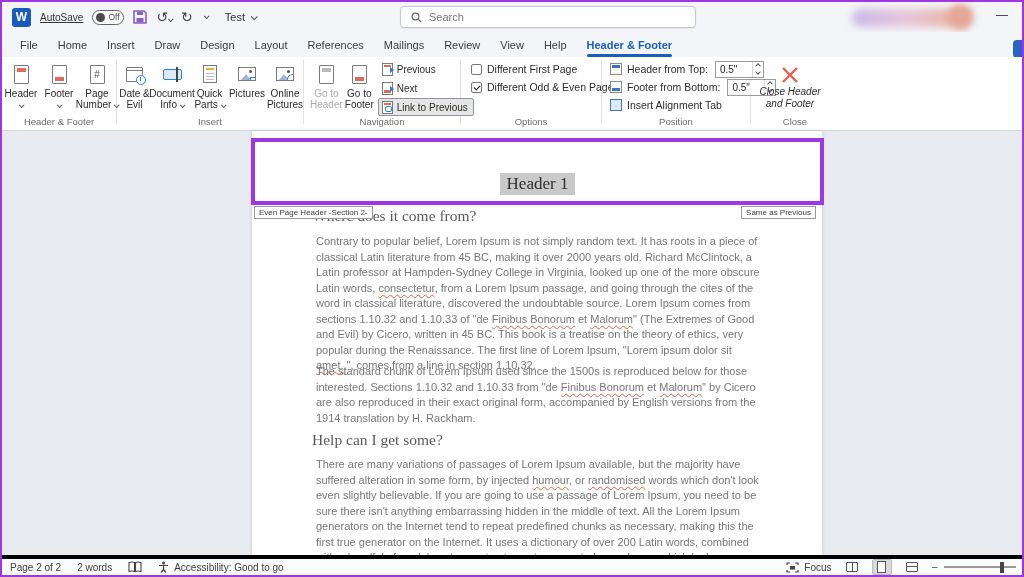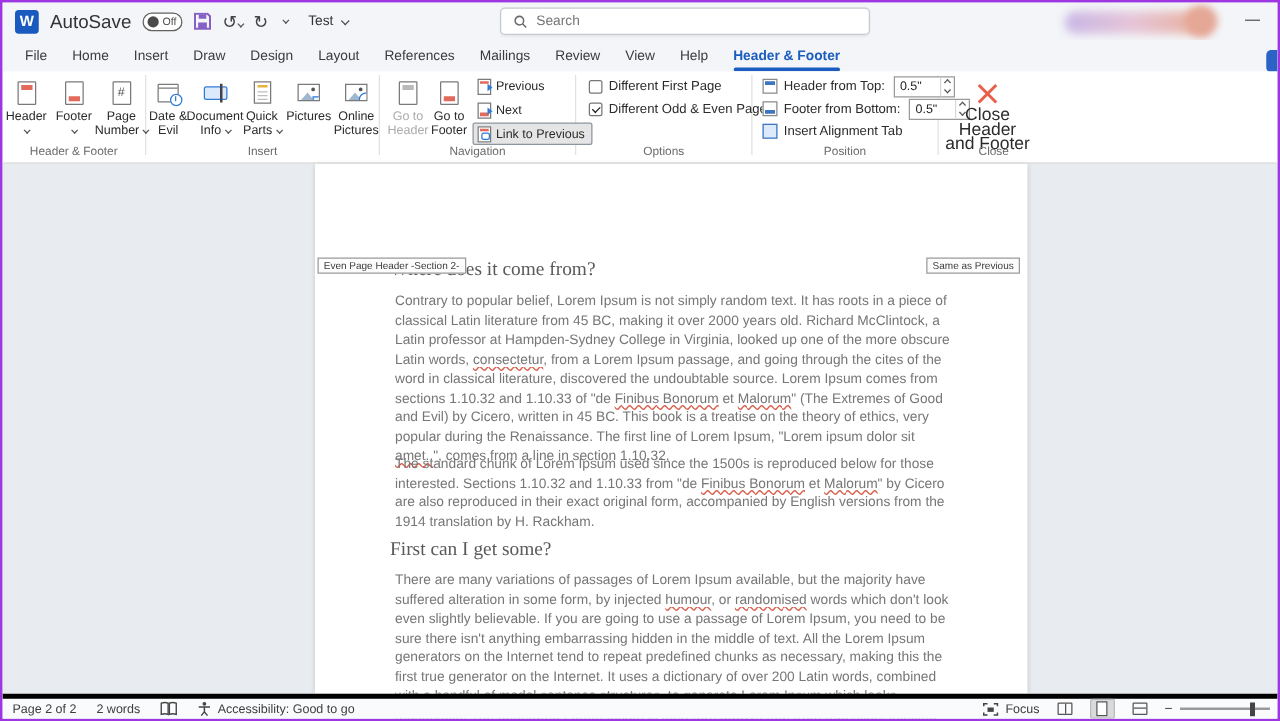--- a/index.html
+++ b/index.html
@@ -3,21 +3,21 @@
 <meta charset="utf-8">
 <style>
   * { box-sizing: border-box; margin: 0; padding: 0; }
   body { font-family: "Liberation Sans", sans-serif; background:#fff; }
   .app { position:relative; width:1024px; height:577px; border:2px solid #9e36e4; background:#e8ebef; overflow:hidden; }
 
   
   .titlebar { position:absolute; left:0; top:0; width:100%; height:30px; background:#f3f5f8; display:flex; align-items:center; }
   .tb-left { display:flex; align-items:center; gap:9px; padding-left:10px; }
   .applogo { width:19px; height:19px; background:#185abd; border-radius:3px; color:#fff; font-size:12px; font-weight:bold; display:flex; align-items:center; justify-content:center; }
-  .autosave-label { font-size:15px; color:#333; }
+  .autosave-label { font-size:10px; color:#333;text-decoration:underline; }
   .toggle { width:32px; height:15px; border:1px solid #616161; border-radius:8px; background:#fff; display:flex; align-items:center; padding:0 3px; gap:3px; }
   .knob { width:9px; height:9px; border-radius:50%; background:#4a4a4a; }
   .toggle-state { font-size:8.5px; color:#4a4a4a; }
   .qat-icon { font-size:14px; color:#444; line-height:1; }
   .save-svg { display:block; }
   .crt { display:inline-block; width:5px; height:5px; border-right:1.2px solid #555; border-bottom:1.2px solid #555; transform:rotate(45deg) translateY(-1px); }
   .crt.sm { width:4px; height:4px; }
   .docname { font-size:11px; color:#333; display:flex; align-items:center; gap:6px; margin-left:8px; }
   .searchbox { position:absolute; left:398px; top:4px; width:296px; height:22px; background:#fff; border:1px solid #c6cad0; border-radius:4px; display:flex; align-items:center; gap:7px; padding-left:10px; box-shadow:0 1px 2px rgba(0,0,0,.06); }
   .searchbox input { border:none; outline:none; font-size:11px; color:#616161; width:220px; background:transparent; font-family:"Liberation Sans",sans-serif; }
@@ -90,21 +90,21 @@
   .posic .pbar.t { top:1px; } .posic .pbar.b { bottom:1px; }
   .posic.tab3 { border-color:#3b76c0; background:#dceafc; }
   .spinwrap { display:flex; align-items:center; border:1px solid #9a9a9a; height:17px; background:#fff; margin-left:2px; }
   .spinwrap input { width:36px; border:none; outline:none; font-size:10px; color:#222; padding-left:4px; font-family:"Liberation Sans",sans-serif; }
   .spinner { display:flex; flex-direction:column; justify-content:center; gap:2px; padding:0 3px; border-left:1px solid #d9d9d9; height:100%; }
   .spinner .up { width:4px; height:4px; border-left:1.2px solid #555; border-top:1.2px solid #555; transform:rotate(45deg); }
   .spinner .dn { width:4px; height:4px; border-right:1.2px solid #555; border-bottom:1.2px solid #555; transform:rotate(45deg); }
 
   
   .closebtn { width:78px; display:flex; flex-direction:column; align-items:center; padding-top:4px; border-radius:3px; }
-  .closebtn .l { font-size:14px; color:#2b2b2b; line-height:11.5px; text-align:center; }
+  .closebtn .l { font-size:10px; color:#2b2b2b; line-height:11.5px; text-align:center;font-style:italic; }
 
   
   .docarea { position:absolute; left:0; top:129px; width:100%; height:424px; background:#e8ebef; }
   .page { position:absolute; left:250px; top:0; width:570px; height:424px; background:#fff; box-shadow:0 0 4px rgba(0,0,0,.15); }
   .header-box { position:absolute; left:249px; top:7px; width:573px; height:67px; border:4px solid #9e36e4; background:#fff; z-index:3; display:flex; align-items:flex-end; justify-content:center; padding-bottom:6px; }
   .header-text { font-family:"Liberation Serif", serif; font-size:17px; color:#2f2f2f; background:#c9c9c9; padding:1px 7px; }
   .htag { position:absolute; top:75px; z-index:4; font-size:8px; color:#3c3c3c; background:#fcfcfc; border:1px solid #9a9a9a; padding:1px 4px; white-space:nowrap; }
   .htag.left { left:252px; }
   .htag.right { right:206px; }
   .content { position:absolute; left:314px; top:0; width:452px; }
@@ -384,28 +384,31 @@
         <span class="l">Close Header</span>
         <span class="l">and Footer</span>
       </div>
       <div class="glabel">Close</div>
     </div>
   </div>
 
   <div class="docarea">
     <div class="page"></div>
 
+    <div class="header-box">
+      <span class="header-text">Header 1</span>
+    </div>
     <span class="htag left">Even Page Header -Section 2-</span>
     <span class="htag right">Same as Previous</span>
 
     <div class="content">
       <div class="dochead h1">Where does it come from?</div>
       <p class="para p1"><span>Contrary to popular belief, Lorem Ipsum is not simply random text. It has roots in a piece of classical Latin literature from 45 BC, making it over 2000 years old. Richard McClintock, a Latin professor at Hampden-Sydney College in Virginia, looked up one of the more obscure Latin words, </span><span class="sq-red">consectetur</span><span>, from a Lorem Ipsum passage, and going through the cites of the word in classical literature, discovered the undoubtable source. Lorem Ipsum comes from sections 1.10.32 and 1.10.33 of "de </span><span class="sq-red">Finibus Bonorum</span><span> et </span><span class="sq-red">Malorum</span><span>" (The Extremes of Good and Evil) by Cicero, written in 45 BC. This book is a treatise on the theory of ethics, very popular during the Renaissance. The first line of Lorem Ipsum, "Lorem ipsum dolor sit </span><span class="sq-red">amet..</span><span>", comes from a line in section 1.10.32.</span></p>
       <p class="para p2"><span>The standard chunk of Lorem Ipsum used since the 1500s is reproduced below for those interested. Sections 1.10.32 and 1.10.33 from "de </span><span class="sq-red">Finibus Bonorum</span><span> et </span><span class="sq-red">Malorum</span><span>" by Cicero are also reproduced in their exact original form, accompanied by English versions from the 1914 translation by H. Rackham.</span></p>
-      <div class="dochead h2">First can I get some?</div>
+      <div class="dochead h2">Help can I get some?</div>
       <p class="para p3"><span>There are many variations of passages of Lorem Ipsum available, but the majority have suffered alteration in some form, by injected </span><span class="sq-red">humour</span><span>, or </span><span class="sq-red">randomised</span><span> words which don't look even slightly believable. If you are going to use a passage of Lorem Ipsum, you need to be sure there isn't anything embarrassing hidden in the middle of text. All the Lorem Ipsum generators on the Internet tend to repeat predefined chunks as necessary, making this the first true generator on the Internet. It uses a dictionary of over 200 Latin words, combined with a handful of model sentence structures, to generate Lorem Ipsum which looks reasonable. The generated Lorem Ipsum is therefore always free from repetition, injected </span></p>
     </div>
   </div>
 
   <div class="statusbar">
     <div class="sb-left">
       <span class="sb-item">Page 2 of 2</span>
       <span class="sb-item">2 words</span>
       <span class="sb-item">
         <svg width="14" height="12" viewBox="0 0 14 12">

